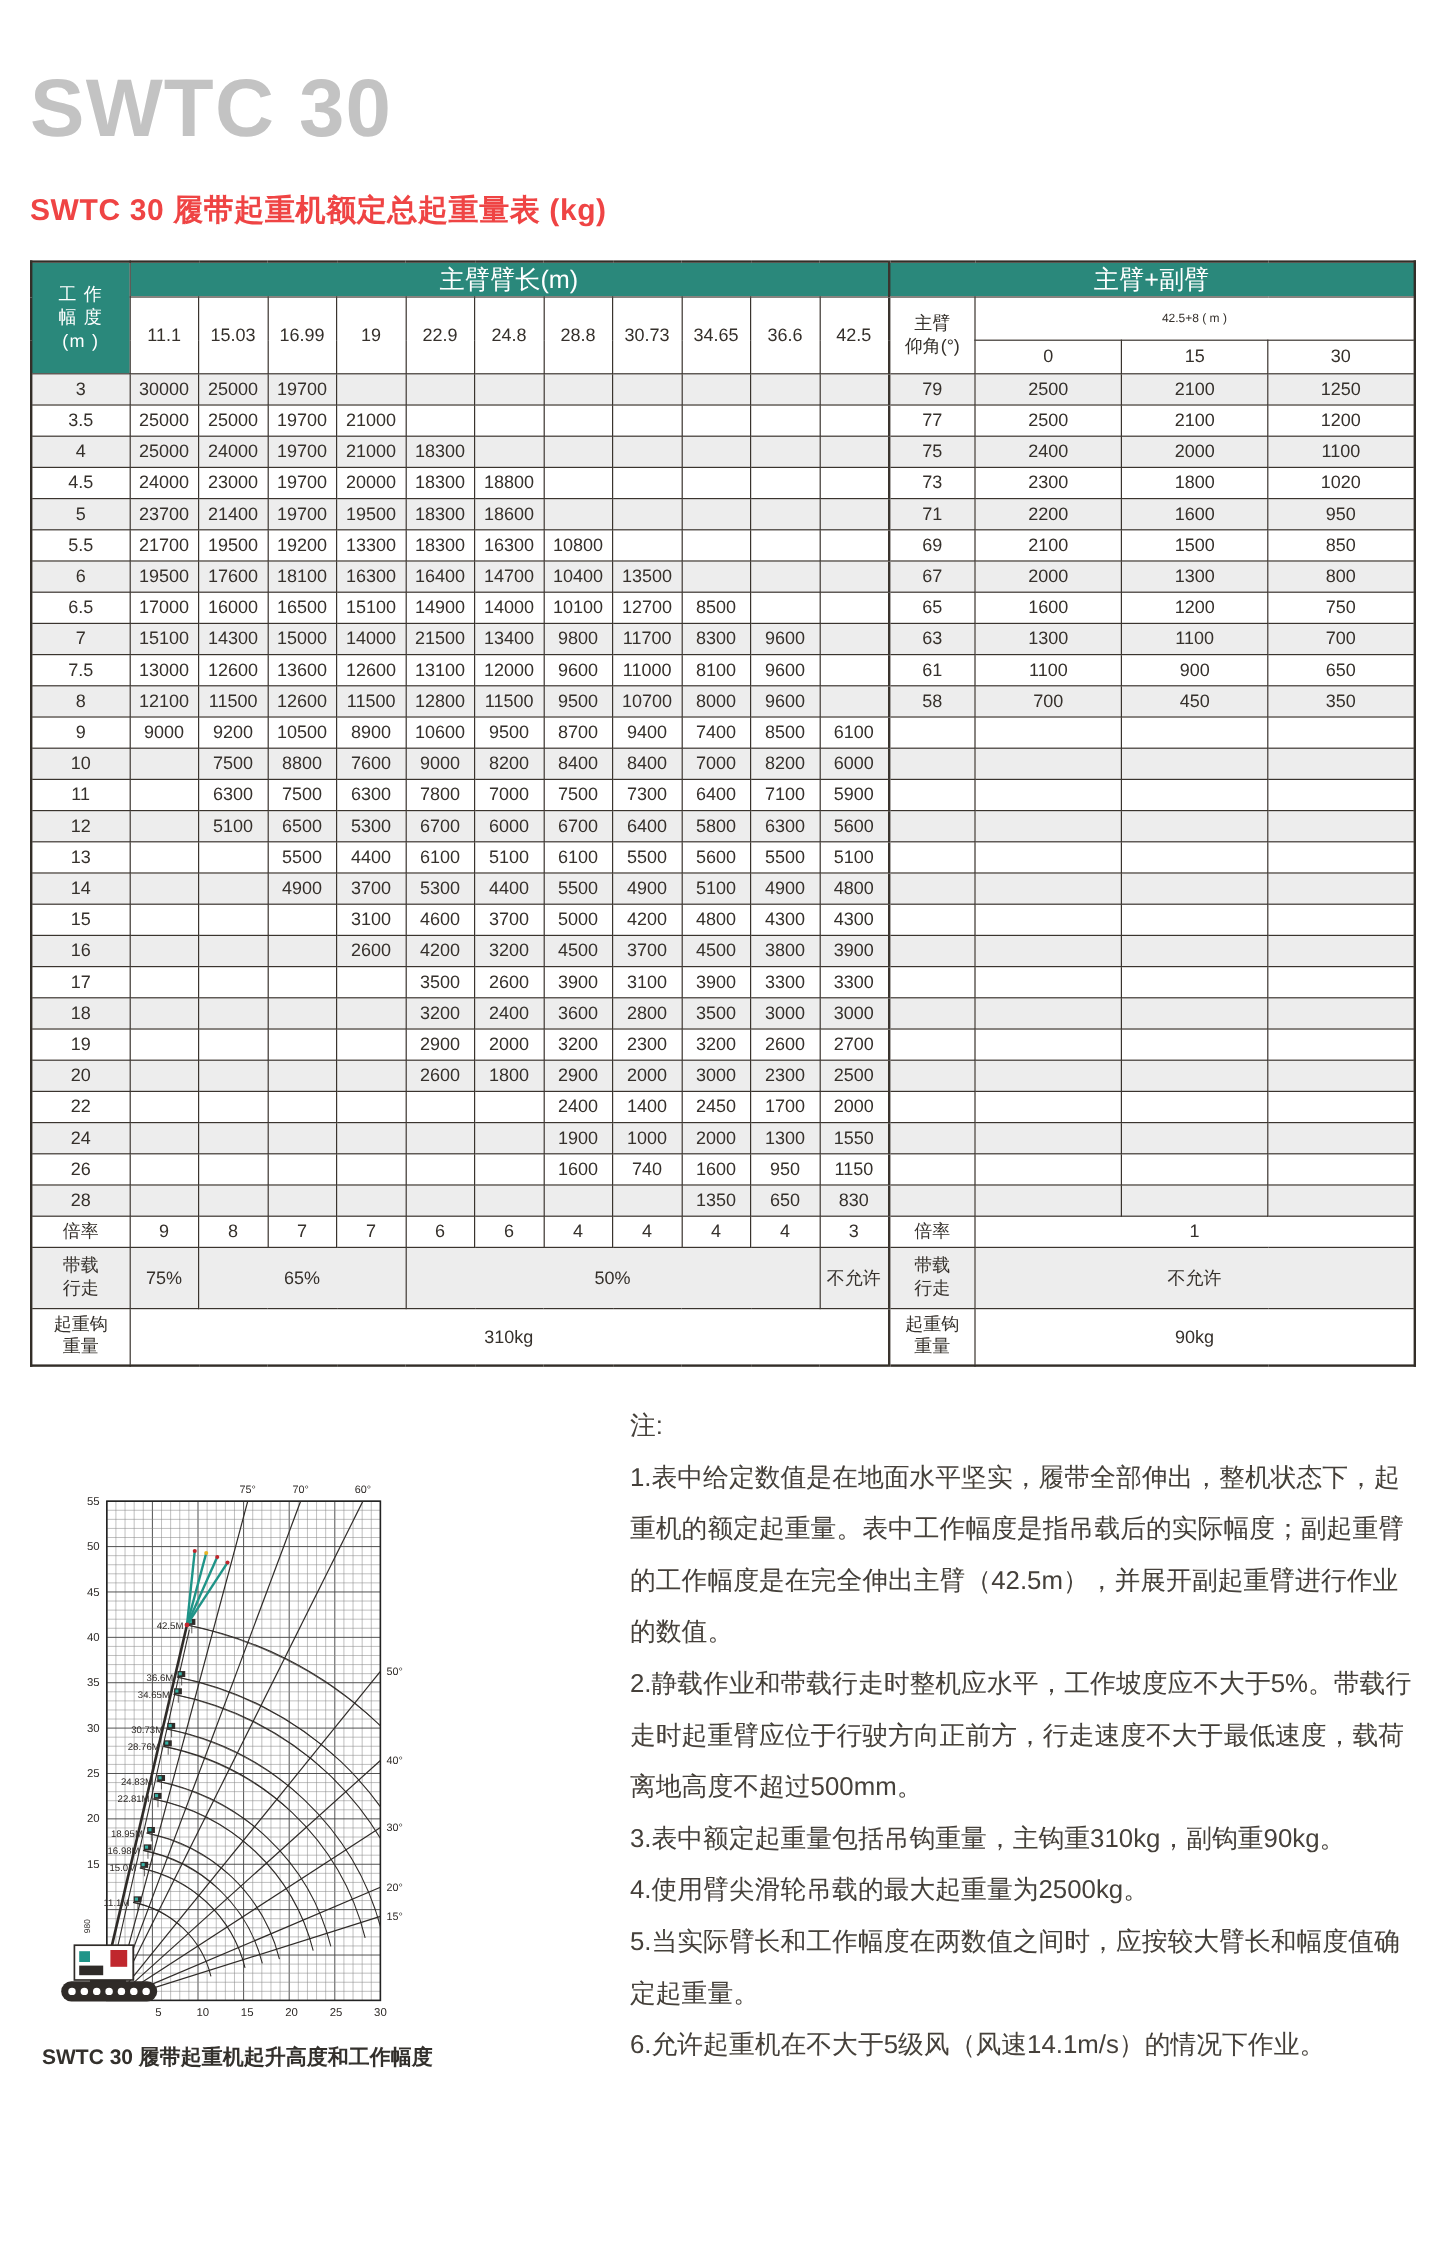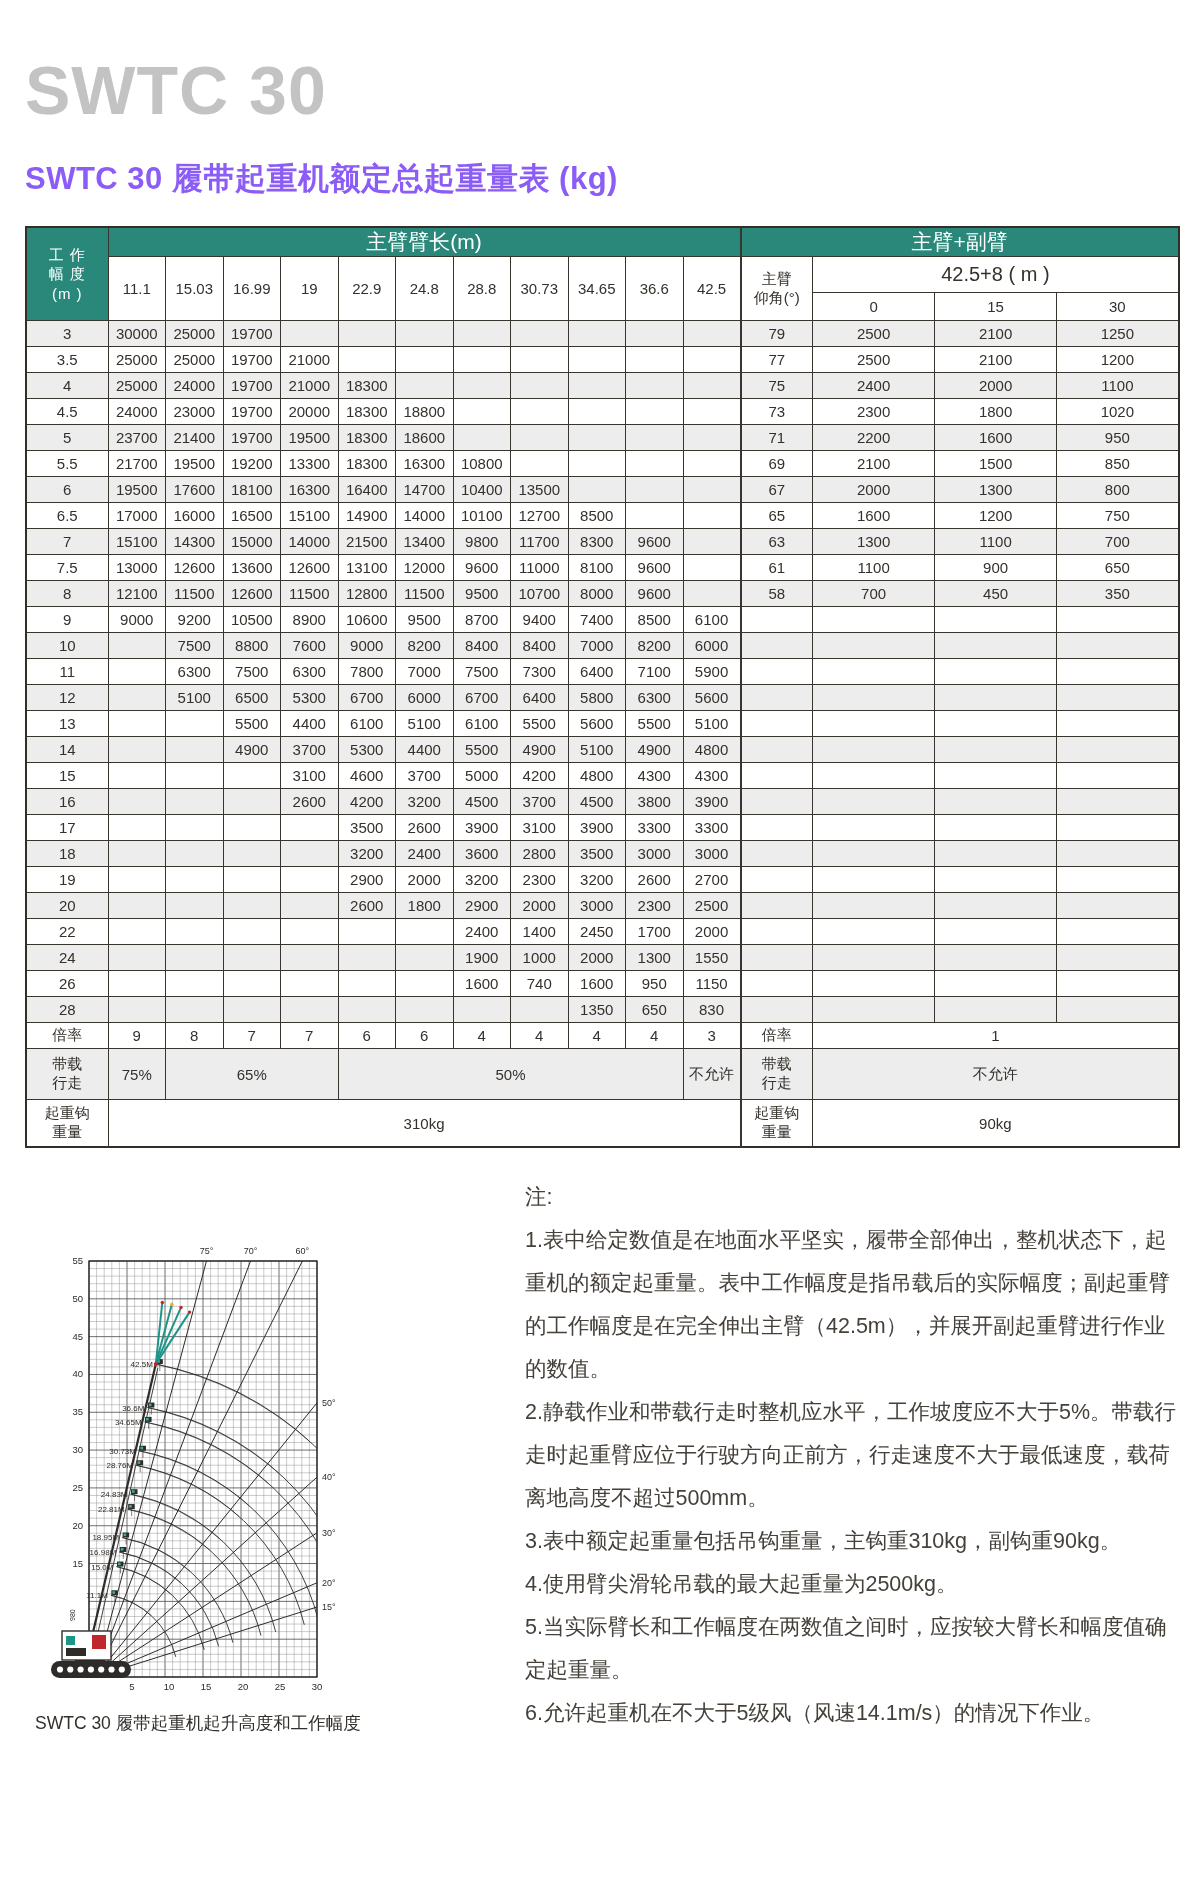--- a/index.html
+++ b/index.html
@@ -1,34 +1,34 @@
 <!DOCTYPE html>
 <html><head>
 <meta charset="utf-8">
 <style>
   html,body{margin:0;padding:0;background:#fff;}
   body{width:1200px;height:1886px;font-family:"Liberation Sans","DejaVu Sans",sans-serif;color:#35302b;overflow:hidden;}
   .page{padding:0 22px 0 25px;}
   .big-title{margin:0;padding-top:56px;font-size:68px;font-weight:600;color:#c3c3c3;letter-spacing:1px;line-height:1;}
-  .subtitle{margin:34px 0 0 0;font-size:31px;font-weight:700;color:#8b5cf6;letter-spacing:0.5px;}
+  .subtitle{margin:34px 0 0 0;font-size:25px;font-weight:700;color:#ef4444;letter-spacing:0.5px;}
   table.load{border-collapse:collapse;margin-top:26px;width:1153px;table-layout:fixed;border:2.5px solid #332e28;}
   .load th,.load td{border:1px solid #3a342e;text-align:center;vertical-align:middle;padding:0;font-weight:normal;overflow:hidden;color:#35302b;}
   .teal{background:#2a887b;color:#fff !important;font-weight:bold;font-size:21px;}
   .corner{font-size:15px;line-height:1.3;letter-spacing:1px;white-space:pre-line;font-weight:bold;}
   .hr1{height:24px;}.hr2{height:36px;}.hr3{height:28px;}
   .boomlen{font-size:15px;}
   .ml{white-space:pre-line;line-height:1.25;margin-top:42px;}
   .load tbody td{font-size:15px;height:25px;}
   tr.gray td{background:#ededed;}
   tr.travel td{height:50px;}
   tr.hook td{height:46px;}
   .secdiv{border-left-width:2px !important;}
   .bottom{display:flex;margin-top:12px;align-items:flex-end;}
   .chart-block{width:478px;flex:none;padding-left:10px;}
-  .chart-caption{margin:4px 0 0 0;font-size:17.5px;font-weight:400;color:#33302c;}
+  .chart-caption{margin:4px 0 0 0;font-size:17.5px;font-weight:700;color:#33302c;}
   .notes{flex:1;padding:16px 0 0 12px;font-size:21.5px;line-height:2.0;color:#45403a;}
   .notes p{margin:0;}
 </style>
 </head>
 <body>
 
 <div class="page">
   <h1 class="big-title">SWTC 30</h1>
   <h2 class="subtitle">SWTC 30 履带起重机额定总起重量表 (kg)</h2>
 
@@ -66,21 +66,21 @@
           <th rowspan="2" class="boomlen">19</th>
           <th rowspan="2" class="boomlen">22.9</th>
           <th rowspan="2" class="boomlen">24.8</th>
           <th rowspan="2" class="boomlen">28.8</th>
           <th rowspan="2" class="boomlen">30.73</th>
           <th rowspan="2" class="boomlen">34.65</th>
           <th rowspan="2" class="boomlen">36.6</th>
           <th rowspan="2" class="boomlen">42.5</th>
           <th rowspan="2" class="ml secdiv" style="font-size:15px">主臂
 仰角(°)</th>
-          <th colspan="3" style="font-size:20px">42.5+8 ( m )</th>
+          <th colspan="3" style="font-size:10px">42.5+8 ( m )</th>
         </tr>
         <tr class="hr3">
           <th style="font-size:15px">0</th>
           <th style="font-size:15px">15</th>
           <th style="font-size:15px">30</th>
         </tr>
       </thead>
       <tbody>
         <tr class="gray">
           <td>3</td>

